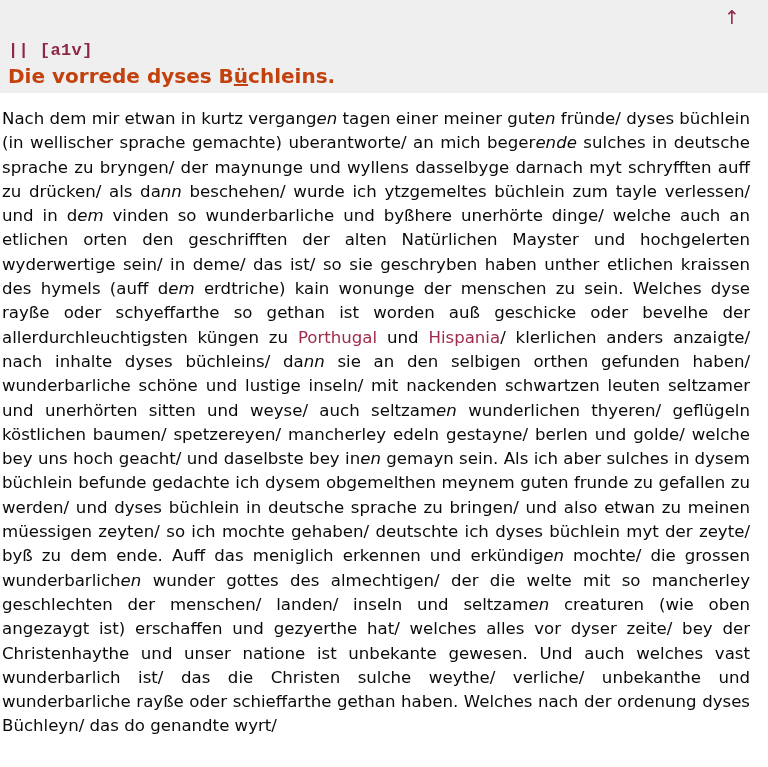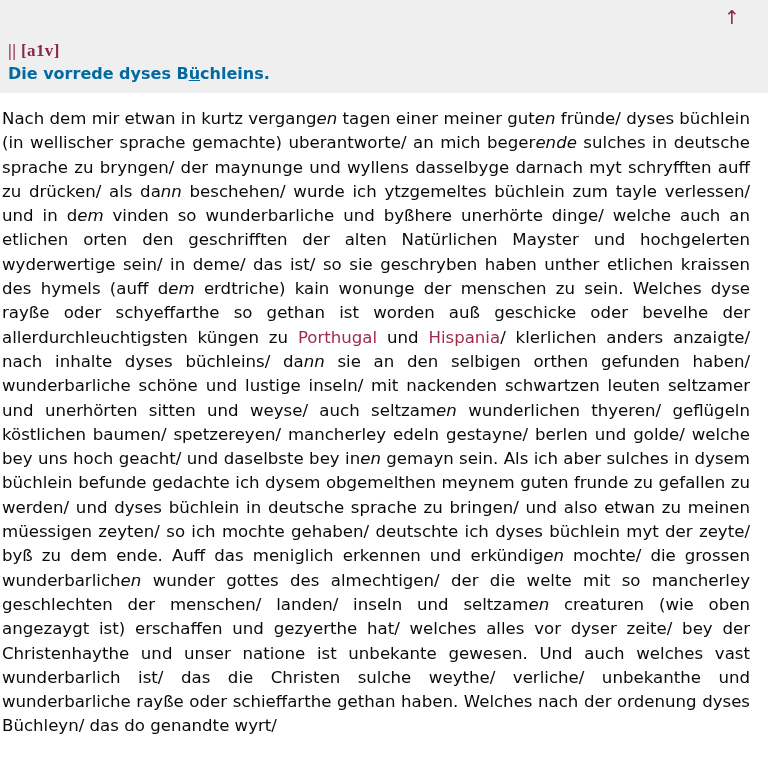--- a/index.html
+++ b/index.html
@@ -41,29 +41,29 @@
   }
   .folio-line {
     position: absolute;
     left: 8px;
     top: 41px;
     font-size: 17px;
     font-weight: bold;
     color: #8e2746;
     letter-spacing: 0.4px;
     white-space: nowrap;
-    font-family: Liberation Serif, serif;
+    font-family: Liberation Mono, monospace;
   }
   .section-title {
     position: absolute;
     left: 8px;
     top: 64px;
-    font-size: 16px;
+    font-size: 20px;
     font-weight: bold;
-    color: #0369a1;
+    color: #c2410c;
     white-space: nowrap;
     font-family: "DejaVu Sans", sans-serif;
   }
   .section-title u { text-decoration: underline; }
 
   
   .body-wrap {
     padding: 0;
   }
   .prose {

